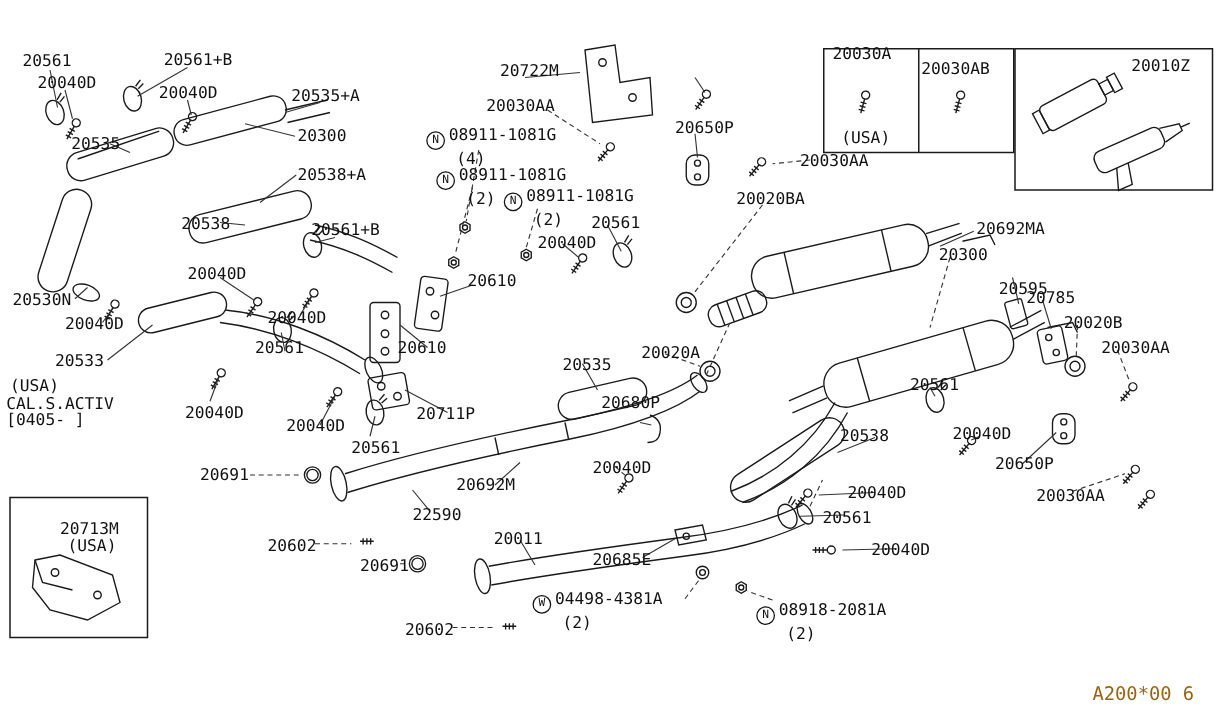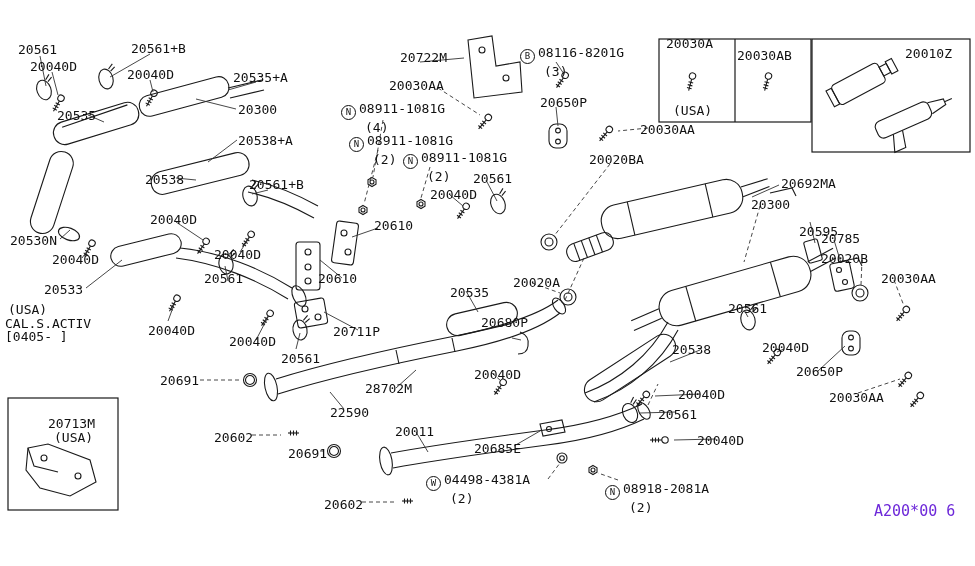--- a/index.html
+++ b/index.html
@@ -4,21 +4,21 @@
 <style>
   html,body{margin:0;padding:0;background:#fff;}
   .stage{position:relative;width:975px;height:566px;background:#fff;overflow:hidden;
          font-family:"DejaVu Sans Mono","Liberation Mono",monospace;}
   .stage svg{position:absolute;left:0;top:0;}
   .lbl{position:absolute;font-size:13px;color:#111;white-space:nowrap;letter-spacing:0;}
   .fastener{position:absolute;font-size:13px;color:#111;white-space:nowrap;}
   .circ{display:inline-block;width:13px;height:13px;border:1px solid #111;border-radius:50%;
         font-size:9px;line-height:13px;text-align:center;margin-right:3px;vertical-align:-2px;}
   .qty{display:block;margin-left:24px;}
-  .footer{position:absolute;font-size:15px;color:#6d28d9;white-space:nowrap;}
+  .footer{position:absolute;font-size:15px;color:#a16207;white-space:nowrap;margin-top:44px;}
 </style>
 </head>
 <body>
 
 <div class="stage">
 
 <svg width="975" height="566" viewBox="0 0 975 566">
   <defs>
     <g id="bolt" stroke="#1a1a1a" stroke-width="1.1" fill="none">
       <circle cx="0" cy="-2" r="3.2"></circle>
@@ -321,32 +321,32 @@
 <span class="lbl" style="left:389px;top:78px">20030AA</span>
 <span class="lbl" style="left:374px;top:218px">20610</span>
 <span class="lbl" style="left:318px;top:271px">20610</span>
 <span class="lbl" style="left:473px;top:171px">20561</span>
 <span class="lbl" style="left:430px;top:187px">20040D</span>
 <span class="lbl" style="left:333px;top:324px">20711P</span>
 <span class="lbl" style="left:450px;top:285px">20535</span>
 <span class="lbl" style="left:513px;top:275px">20020A</span>
 <span class="lbl" style="left:481px;top:315px">20680P</span>
 <span class="lbl" style="left:474px;top:367px">20040D</span>
-<span class="lbl" style="left:365px;top:381px">28702M</span>
+<span class="lbl" style="left:365px;top:381px">20692M</span>
 <span class="lbl" style="left:330px;top:405px">22590</span>
 <span class="lbl" style="left:395px;top:424px">20011</span>
 <span class="lbl" style="left:474px;top:441px">20685E</span>
 <span class="lbl" style="left:540px;top:95px">20650P</span>
 <span class="lbl" style="left:640px;top:122px">20030AA</span>
 <span class="lbl" style="left:589px;top:152px">20020BA</span>
 <span class="lbl" style="left:781px;top:176px">20692MA</span>
 <span class="lbl" style="left:751px;top:197px">20300</span>
 <span class="lbl" style="left:799px;top:224px">20595</span>
 <span class="lbl" style="left:821px;top:231px">20785</span>
-<span class="lbl" style="left:821px;top:251px">20020B</span>
+<span class="lbl" style="left:851px;top:251px">20020B</span>
 <span class="lbl" style="left:881px;top:271px">20030AA</span>
 <span class="lbl" style="left:728px;top:301px">20561</span>
 <span class="lbl" style="left:672px;top:342px">20538</span>
 <span class="lbl" style="left:762px;top:340px">20040D</span>
 <span class="lbl" style="left:796px;top:364px">20650P</span>
 <span class="lbl" style="left:829px;top:390px">20030AA</span>
 <span class="lbl" style="left:678px;top:387px">20040D</span>
 <span class="lbl" style="left:658px;top:407px">20561</span>
 <span class="lbl" style="left:697px;top:433px">20040D</span>
 
@@ -355,24 +355,20 @@
   <span class="qty">(4)</span>
 </span>
 <span class="fastener" style="left:349px;top:133px">
   <span class="circ">N</span><span>08911-1081G</span>
   <span class="qty">(2)</span>
 </span>
 <span class="fastener" style="left:403px;top:150px">
   <span class="circ">N</span><span>08911-1081G</span>
   <span class="qty">(2)</span>
 </span>
-<span class="fastener" style="left:520px;top:45px">
-  <span class="circ">B</span><span>08116-8201G</span>
-  <span class="qty">(3)</span>
-</span>
 <span class="fastener" style="left:426px;top:472px">
   <span class="circ">W</span><span>04498-4381A</span>
   <span class="qty">(2)</span>
 </span>
 <span class="fastener" style="left:605px;top:481px">
   <span class="circ">N</span><span>08918-2081A</span>
   <span class="qty">(2)</span>
 </span>
 
 <span class="lbl" style="left:8px;top:302px">(USA)</span>

